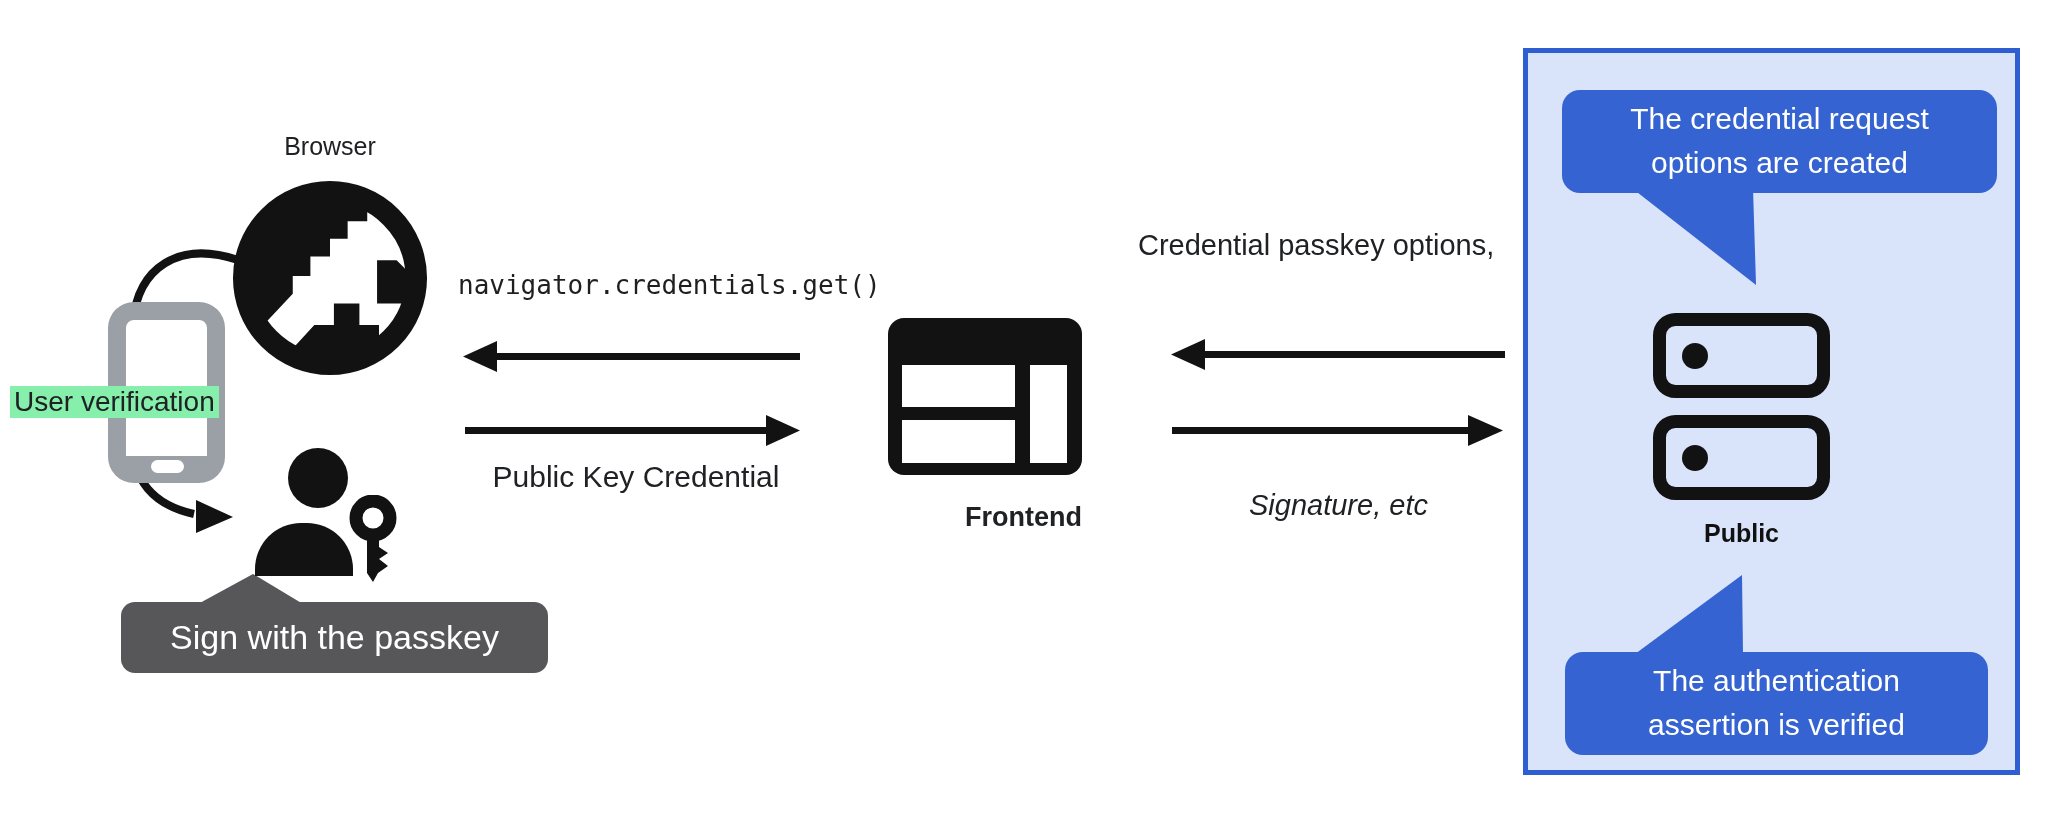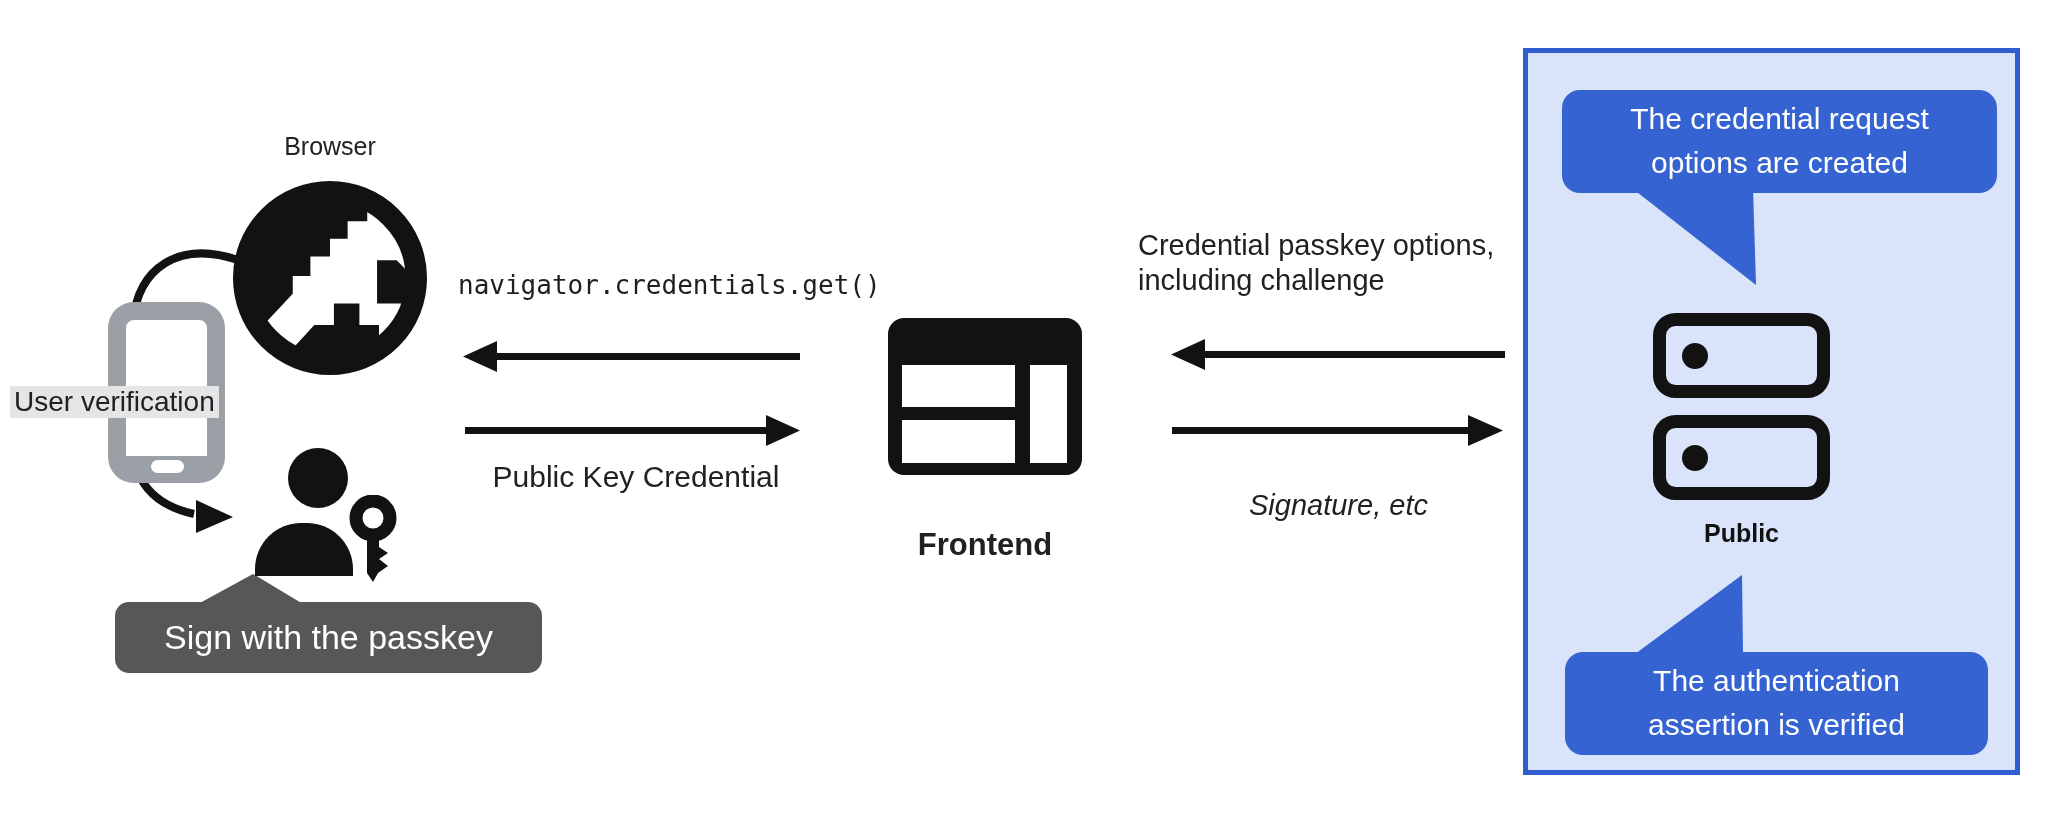--- a/index.html
+++ b/index.html
@@ -11,35 +11,35 @@
   .label { white-space:nowrap; }
 
   
   .browser-label { left:245px; top:132px; width:170px; font-size:25px; font-weight:normal; text-align:center; }
   .globe { left:232px; top:180px; width:196px; height:196px; }
   .phone {
     left:108px; top:302px; width:117px; height:181px; box-sizing:border-box;
     border:18px solid #9aa0a6; border-bottom-width:27px; border-radius:26px; background:#ffffff;
   }
   .phone-bar { left:151px; top:460px; width:33px; height:13px; background:#ffffff; border-radius:7px; }
-  .user-verification { left:10px; top:386px; font-size:28px; background:#e5e5e5; padding:0 4px; }
+  .user-verification { left:10px; top:386px; font-size:28px; background:#86efac; padding:0 4px; }
   .person-head { left:288px; top:448px; width:60px; height:60px; border-radius:50%; background:#121212; z-index:3; }
   .person-body { left:255px; top:523px; width:98px; height:53px; background:#121212; border-radius:46px 46px 0 0; z-index:3; }
   .key { left:348px; top:495px; width:52px; height:92px; z-index:3; }
   .tooltip-pointer { left:193px; top:570px; width:115px; height:34px; z-index:1; }
   .tooltip {
-    left:115px; top:602px; width:427px; height:71px; background:#57575a; border-radius:14px; z-index:2;
+    left:121px; top:602px; width:427px; height:71px; background:#57575a; border-radius:14px; z-index:2;
     color:#ffffff; font-size:34px; line-height:71px; text-align:center;
   }
 
   
   .code-call { left:458px; top:270px; font-family:"DejaVu Sans Mono", monospace; font-size:26px; color:#1f1f1f; }
   .public-key { left:460px; top:460px; width:352px; font-size:30px; text-align:center; }
   .frontend-icon { left:888px; top:318px; width:194px; height:157px; }
-  .frontend-label { left:888px; top:527px; width:194px; font-size:31px; font-weight:bold; text-align:center; }
+  .frontend-label { left:888px; top:502px; width:194px; font-size:27px; font-weight:bold; text-align:right; }
 
   
   .cred-req { left:1138px; top:228px; font-size:29px; line-height:35px; }
   .signature { left:1172px; top:489px; width:333px; font-size:29px; text-align:center;font-style:italic; }
 
   
   .panel {
     left:1523px; top:48px; width:497px; height:727px; box-sizing:border-box;
     background:#d9e3f9; border:5px solid #2e5ed0;
   }
@@ -127,21 +127,20 @@
   <svg class="abs frontend-icon" viewBox="0 0 194 157">
     <rect x="0" y="0" width="194" height="157" rx="16" fill="#121212"></rect>
     <rect x="14" y="47" width="113" height="42" fill="#ffffff"></rect>
     <rect x="14" y="102" width="113" height="43" fill="#ffffff"></rect>
     <rect x="142" y="47" width="37" height="98" fill="#ffffff"></rect>
   </svg>
   <div class="abs label frontend-label">Frontend</div>
 
   <div class="abs cred-req">
     <div>Credential passkey options,</div>
-    <div>including challenge</div>
   </div>
   <div class="abs label signature">Signature, etc</div>
 
   <div class="abs panel">
     <div class="bubble bubble-top">
       <div>The credential request</div>
       <div>options are created</div>
     </div>
     <svg class="tail tail-top" width="135" height="100" viewBox="0 0 135 100">
       <polygon points="5,0 125,0 128,96" fill="#3563d2"></polygon>

